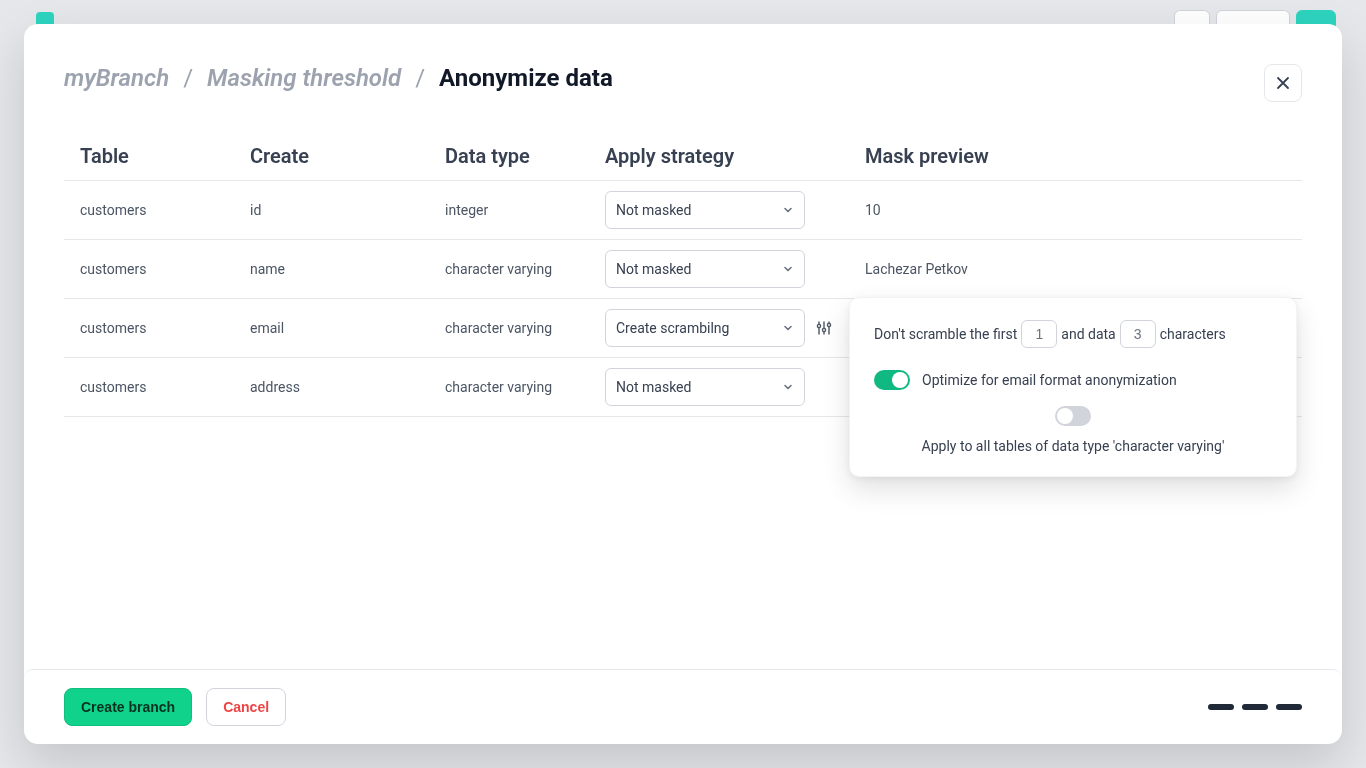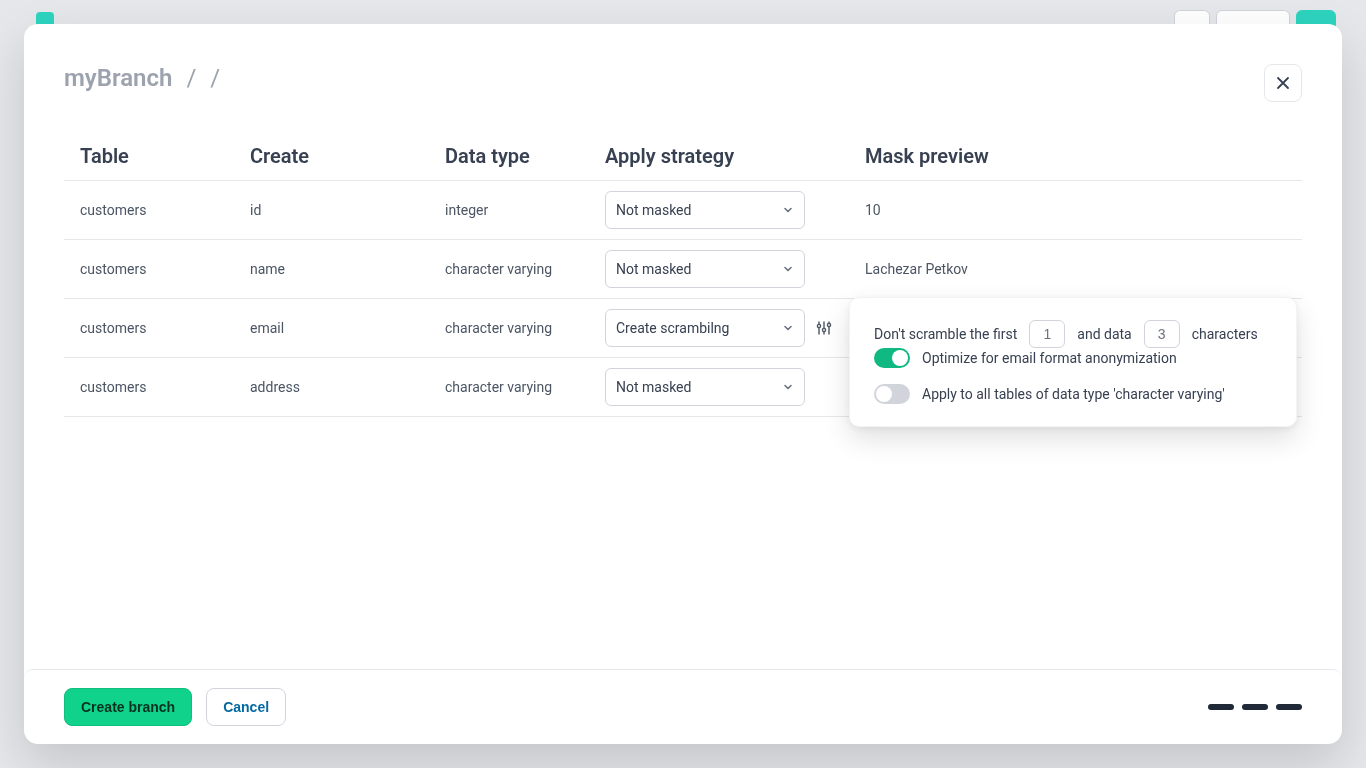--- a/index.html
+++ b/index.html
@@ -43,21 +43,21 @@
     justify-content: space-between;
   }
   .breadcrumb {
     display: flex;
     align-items: baseline;
     gap: 14px;
     font-size: 24px;
     font-weight: 700;
     color: #111827;
   }
-  .breadcrumb .crumb.faded { color: #9ca3af; font-weight: 600; }
+  .breadcrumb .crumb.faded { color: #9ca3af; font-weight: 600; font-style: italic; }
   .breadcrumb .sep { color: #9ca3af; font-weight: 400; }
   .close-btn {
     width: 38px; height: 38px;
     border: 1px solid #e5e7eb;
     border-radius: 8px;
     background: #fff;
     display: flex; align-items: center; justify-content: center;
     cursor: pointer;
     font-size: 16px;
     color: #374151;
@@ -126,36 +126,37 @@
     width: 448px;
     background: #fff;
     border: 1px solid #f3f4f6;
     border-radius: 10px;
     box-shadow: 0 12px 28px rgba(0,0,0,0.12), 0 2px 6px rgba(0,0,0,0.06);
     padding: 22px 24px;
     font-size: 14px;
     color: #374151;
   }
   .popover-row1 {
-    display: flex; align-items: center; gap: 12px; flex-wrap: nowrap;
+    display: flex; align-items: center; gap: 4px; flex-wrap: nowrap;
+    margin-bottom: 22px;
   }
   .num-input {
     width: 36px; height: 28px;
     border: 1px solid #d1d5db;
     border-radius: 6px;
     text-align: center;
     font-size: 14px;
     color: #6b7280;
     background:#fff;
   }
   .toggle-row {
     display: flex; align-items: center; gap: 12px;
     margin-bottom: 16px;
   }
-  .toggle-row:last-child { margin-bottom: 0; }
+  .toggle-row:last-child { margin-bottom: 0; flex-direction: column; }
   .toggle {
     width: 36px; height: 20px;
     border-radius: 999px;
     position: relative;
     cursor: pointer;
   }
   .toggle.on { background: #10b981; }
   .toggle.off { background: #d1d5db; }
   .toggle .knob {
     position: absolute; top: 2px;
@@ -177,42 +178,44 @@
     height: 38px;
     padding: 0 16px;
     border-radius: 8px;
     font-size: 14px;
     font-weight: 600;
     cursor: pointer;
     border: 1px solid transparent;
     display: inline-flex; align-items: center;
   }
   .btn-primary { background: #10d28a; color: #05321f; border-color: #0fbf7e; }
-  .btn-secondary { background: #fff; color: #0369a1; border-color: #d1d5db; }
+  .btn-secondary { background: #fff; color: #ef4444; border-color: #d1d5db; }
   .dots { display:flex; gap:8px; }
   .dash { width:26px; height:6px; border-radius:3px; background:#1f2937; }
   svg { display:block; }
 </style>
 </head>
 <body>
 
 <div class="bg-top-left"></div>
 <div class="bg-top-right">
   <div class="bg-pill"></div>
   <div class="bg-pill wide"></div>
   <div class="bg-pill green"></div>
 </div>
 
 <div class="modal">
 
   <div class="modal-header">
     <div class="breadcrumb">
       <span class="crumb faded">myBranch</span>
       <span class="sep">/</span>
+      <span class="crumb faded">Masking threshold</span>
       <span class="sep">/</span>
+      <span class="crumb">Anonymize data</span>
     </div>
     <button class="close-btn">
       <span>
         <svg width="14" height="14" viewBox="0 0 14 14">
             <path d="M2 2 L12 12 M12 2 L2 12" stroke="#374151" stroke-width="1.8" stroke-linecap="round"></path>
           </svg>
       </span>
     </button>
   </div>
 

